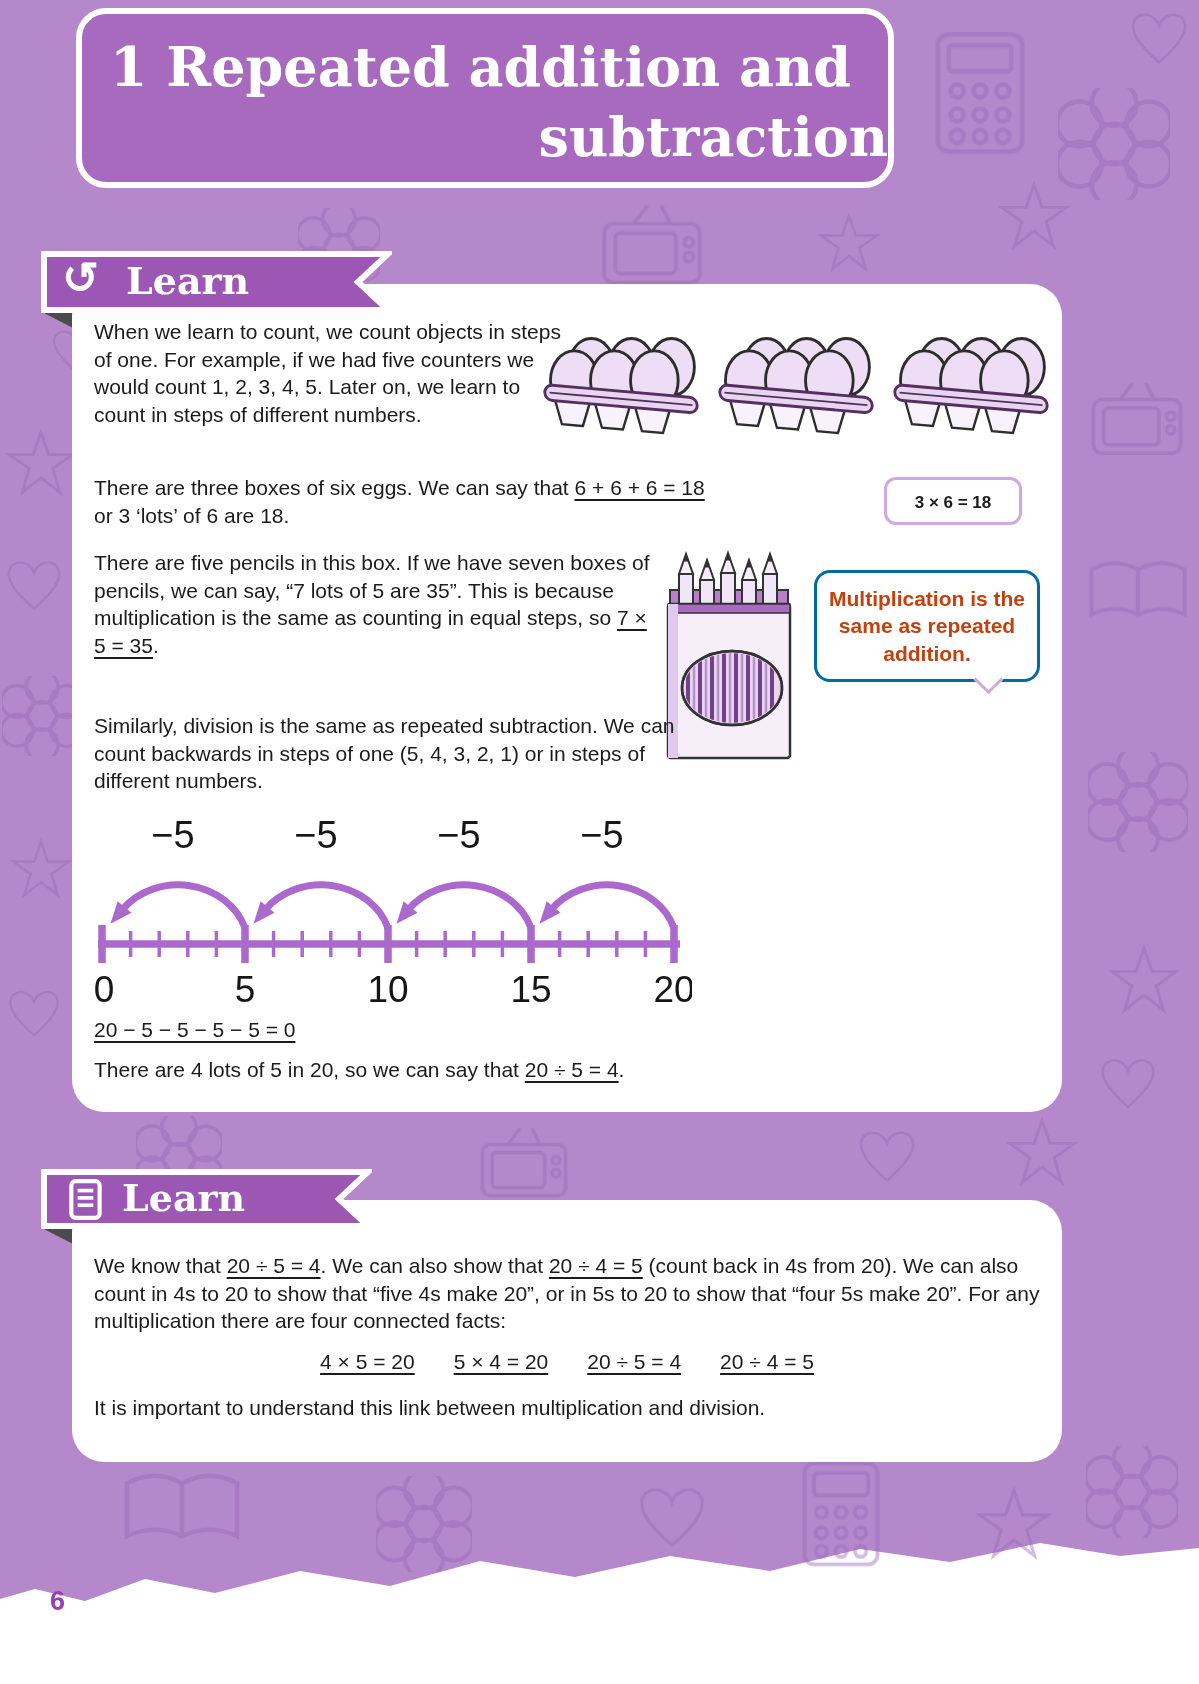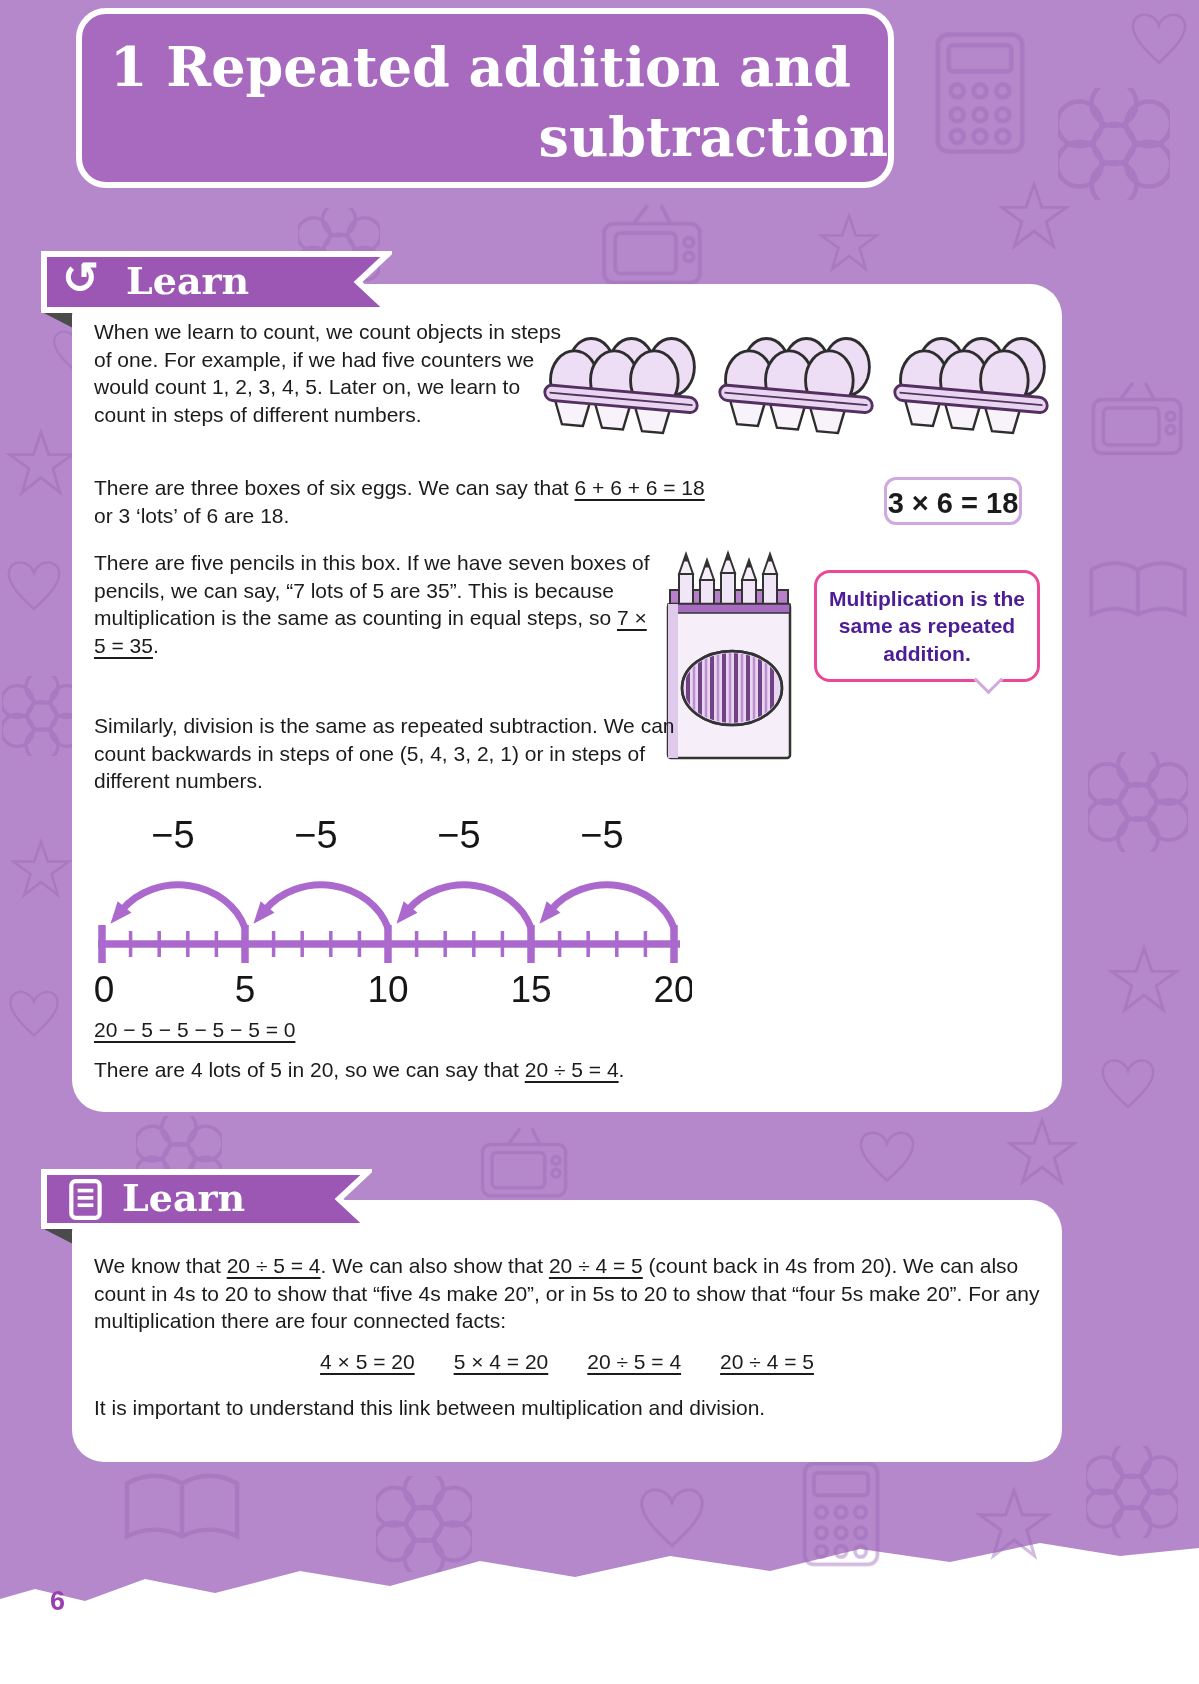--- a/index.html
+++ b/index.html
@@ -15,23 +15,23 @@
   .title-line.l1{margin:18px 4px 0 28px;}
   .title-line.l2{margin:0 0 0 88px;text-align:right;}
   .ribbon{position:absolute;z-index:4;}
   .ribbon .rb-label{position:absolute;top:0;font-family:"DejaVu Serif",serif;font-weight:bold;
     color:#fff;font-size:38px;line-height:62px;}
   .ribbon .rb-icon{position:absolute;color:#fff;}
   .fold{position:absolute;background:#4b4b4b;z-index:2;clip-path:polygon(0 0,100% 0,100% 100%);}
   .para{position:absolute;z-index:3;font-size:21px;line-height:1.32;color:#1b1b1b;}
   .u{text-decoration:underline;text-underline-offset:4px;}
   .eq-callout{position:absolute;z-index:3;width:138px;height:48px;border:3px solid #cfa9e0;border-radius:12px;
-    font-weight:bold;font-size:29px;line-height:46px;text-align:center;color:#1b1b1b;background:#fff;box-sizing:border-box;}
-  .bubble{position:absolute;z-index:3;width:226px;border:3px solid #ec4899;border-radius:16px;background:#fff;
-    padding:12px 8px;box-sizing:border-box;font-weight:bold;font-size:21px;line-height:1.3;text-align:center;color:#4c1d95;}
+    font-weight:bold;font-size:17px;line-height:46px;text-align:center;color:#1b1b1b;background:#fff;box-sizing:border-box;}
+  .bubble{position:absolute;z-index:3;width:226px;border:3px solid #0369a1;border-radius:16px;background:#fff;
+    padding:12px 8px;box-sizing:border-box;font-weight:bold;font-size:21px;line-height:1.3;text-align:center;color:#c2410c;}
   .bubble-tail{position:absolute;right:38px;bottom:-11px;width:18px;height:18px;background:#fff;
     border-right:3px solid #cfa9e0;border-bottom:3px solid #cfa9e0;transform:rotate(45deg);}
   .gfx{position:absolute;z-index:3;}
   .nl-text{font-family:"Liberation Sans",sans-serif;fill:#161616;}
   .facts-row{position:absolute;z-index:3;left:94px;top:1350px;width:946px;display:flex;justify-content:center;gap:39px;}
   .facts-row span{font-size:21px;color:#1b1b1b;}
   .page-number{position:absolute;left:50px;top:1586px;z-index:4;font-weight:bold;font-size:27px;color:#9a3fb3;}
 </style>
 </head>
 <body>

